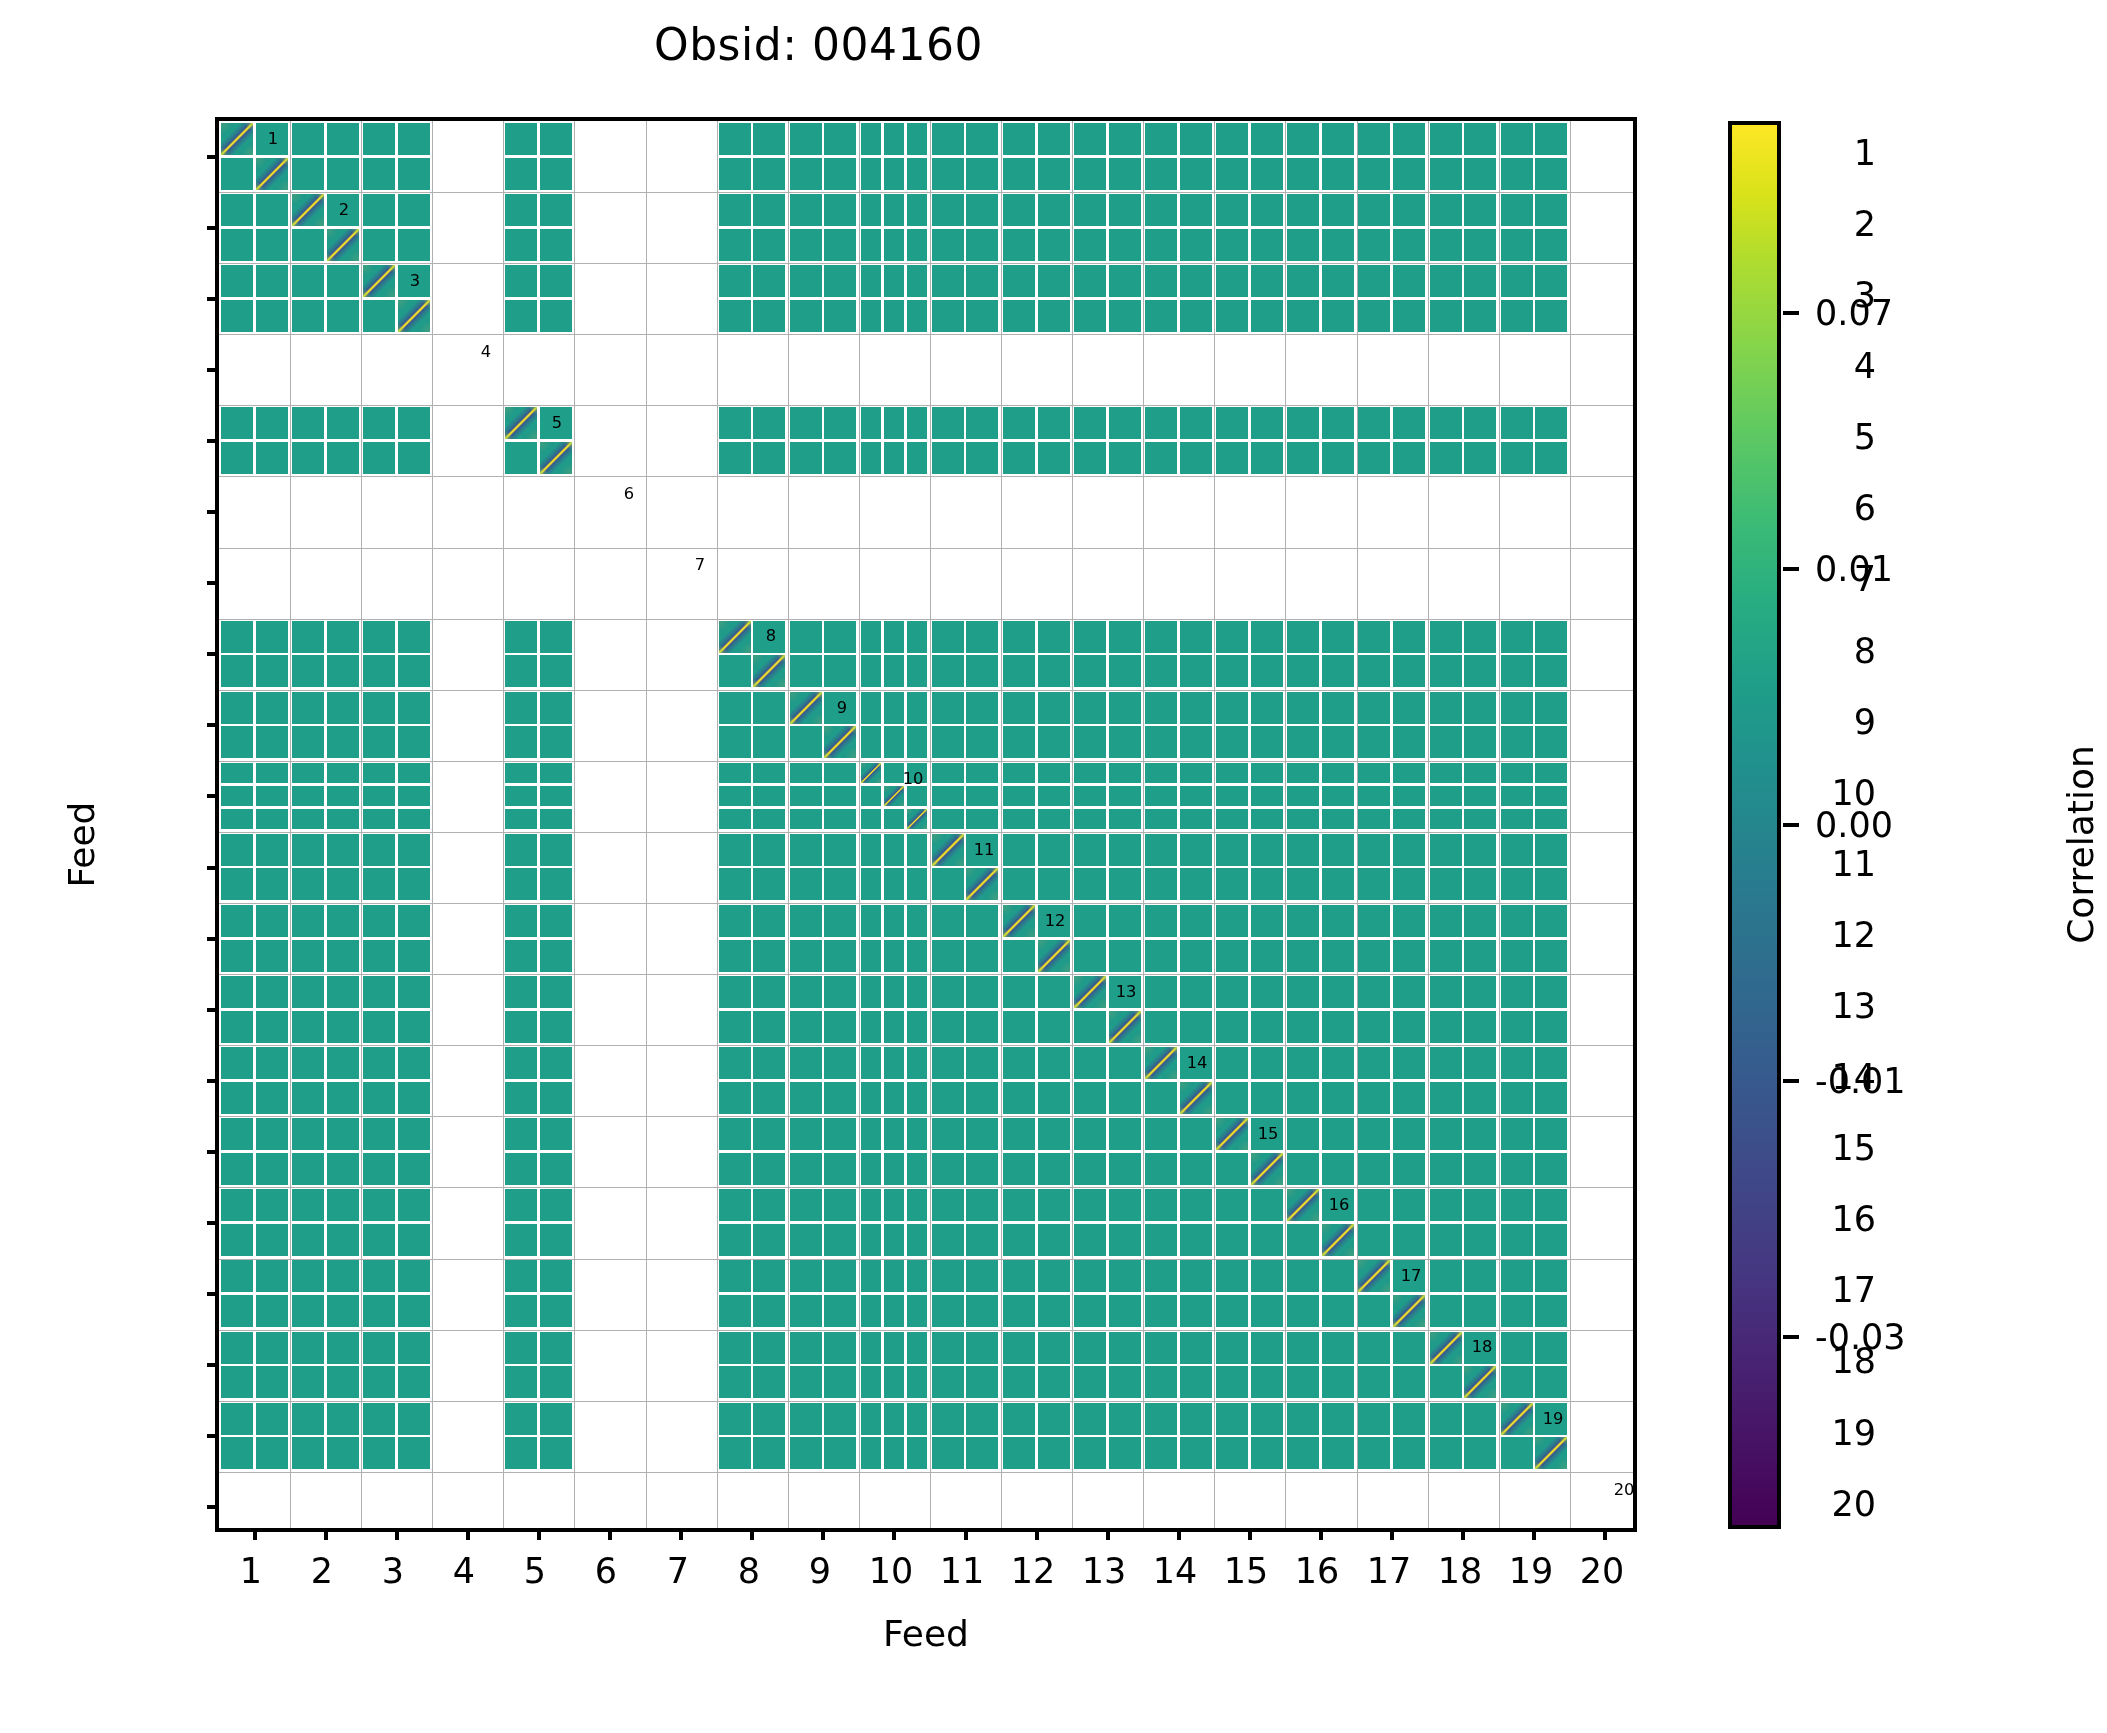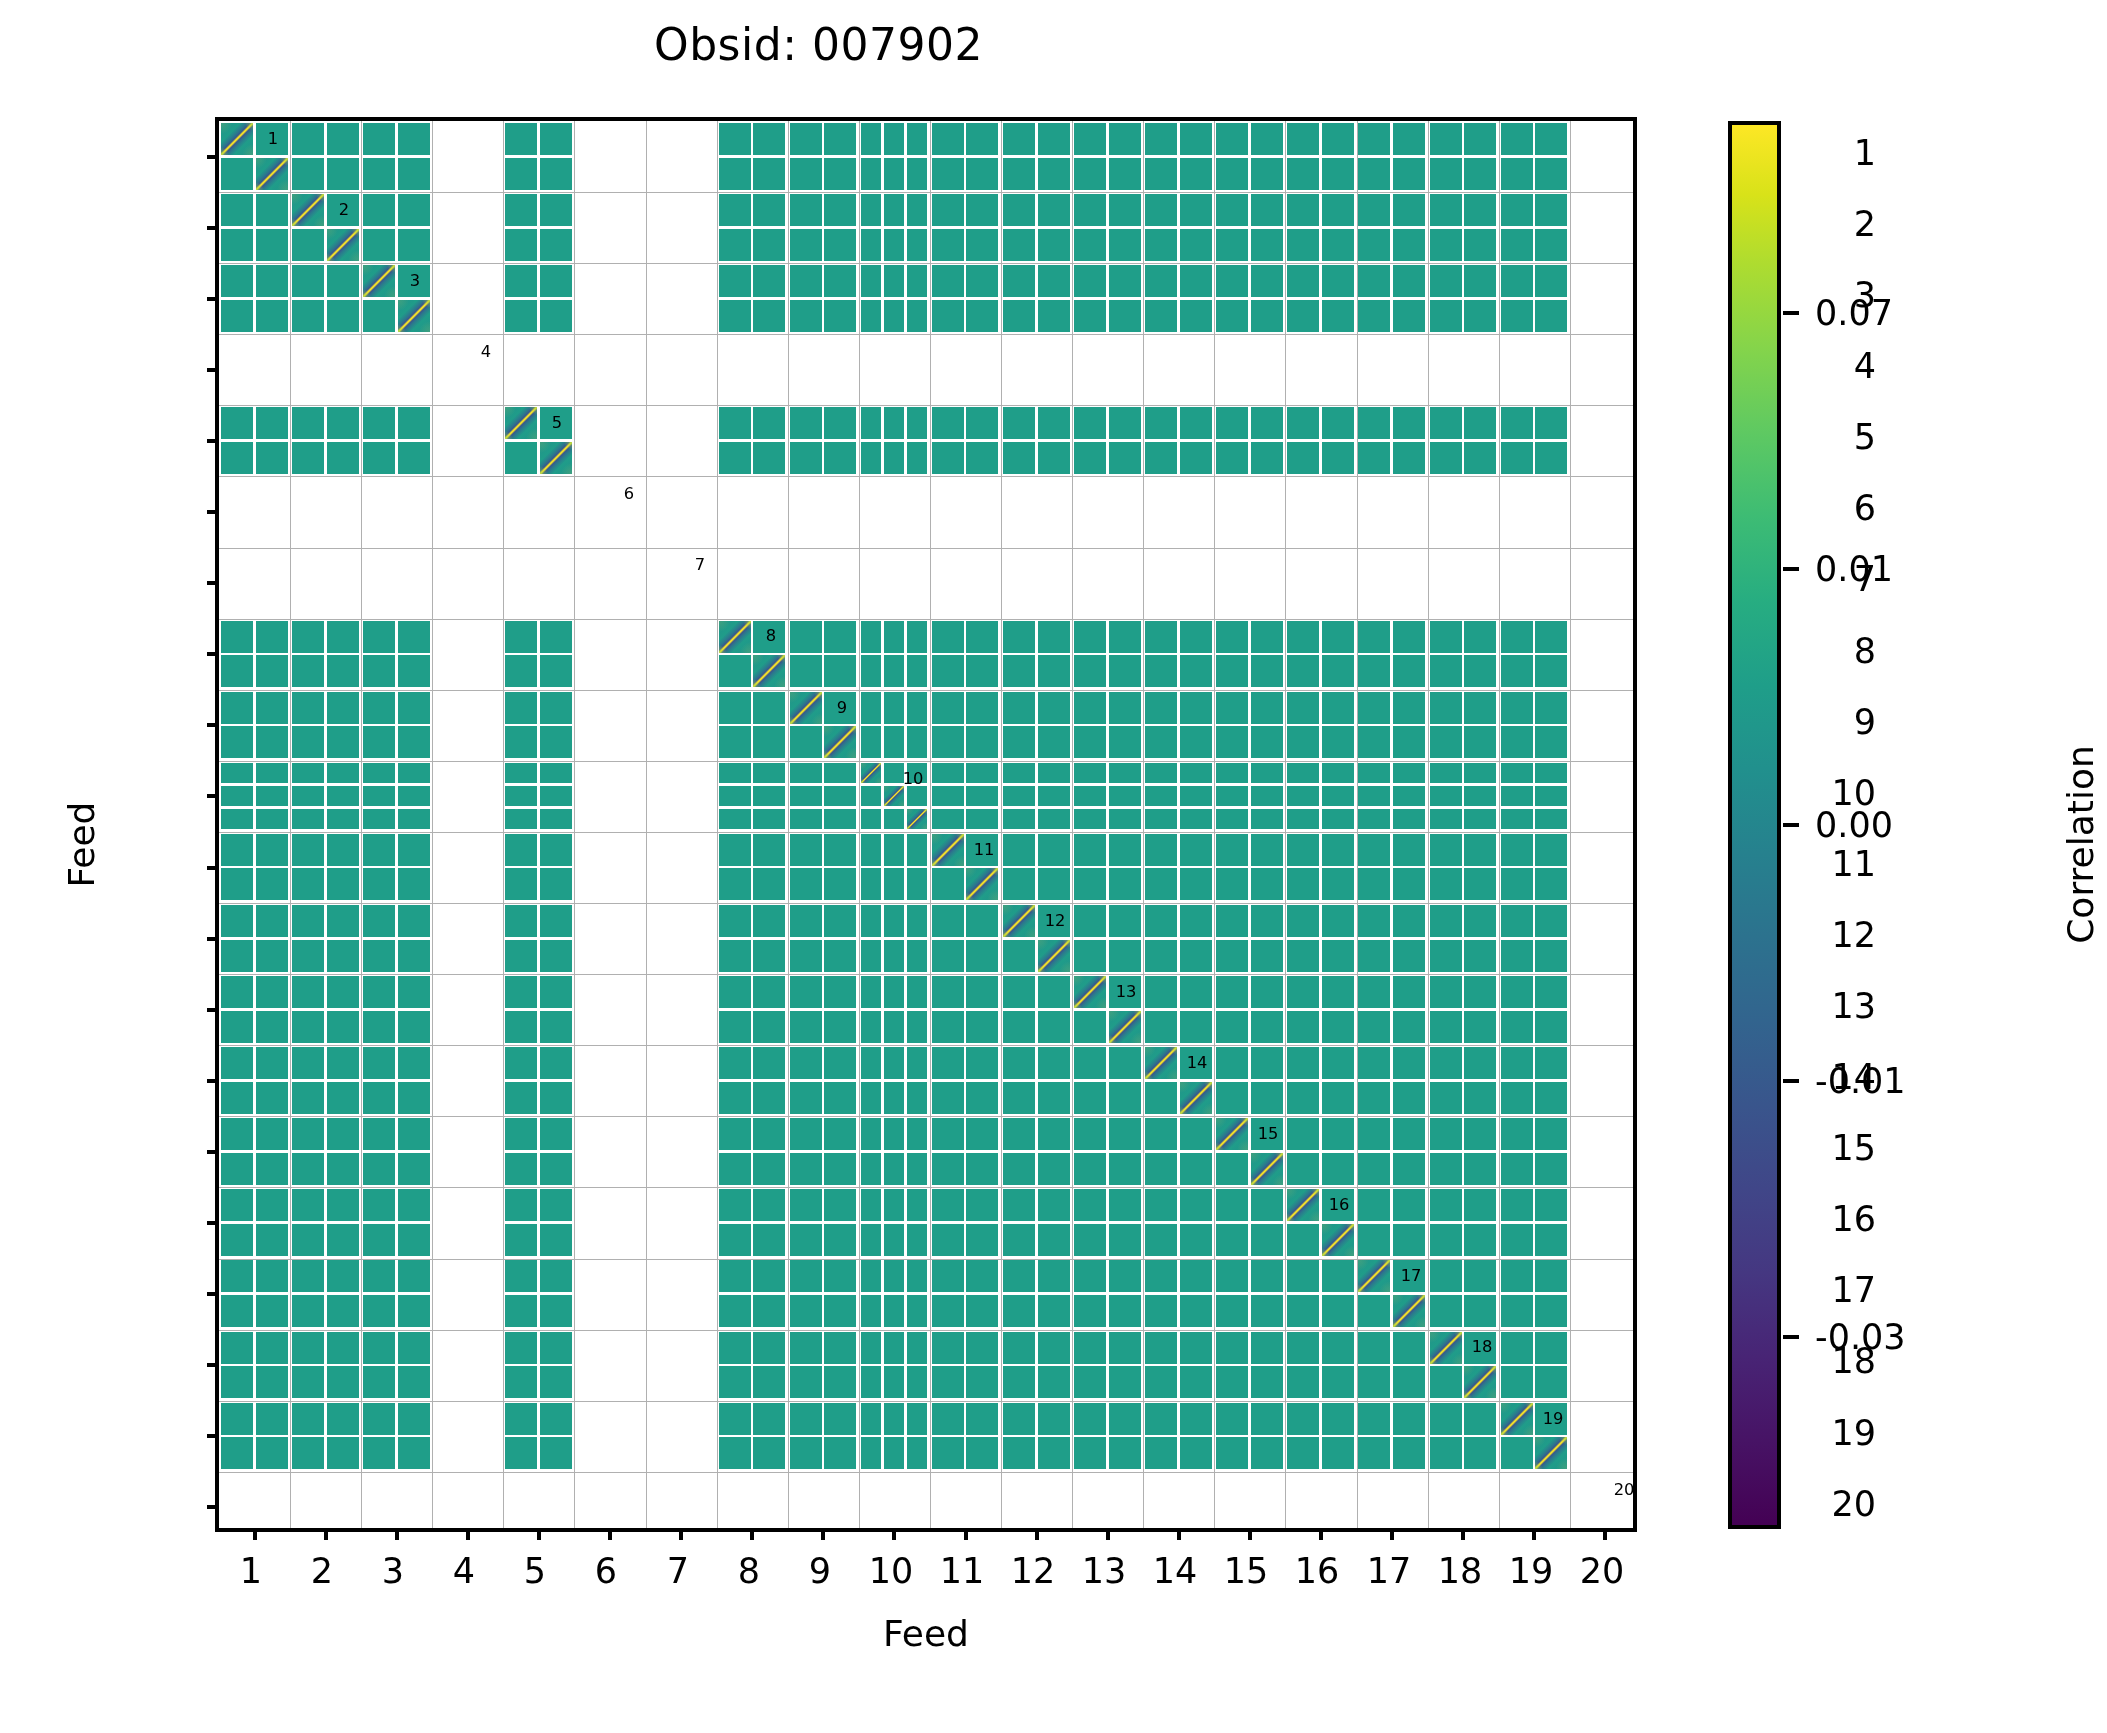--- a/index.html
+++ b/index.html
@@ -77,21 +77,21 @@
       #1f9e89 60%, #27ad81 66%, #3dbc74 72%, #5ec962 78%, #84d44b 84%,
       #addc30 90%, #d8e219 95%, #fde725 100%);
   }
   .cbar-tick{position:absolute;left:1783px;width:16.3px;height:3.8px;background:#000;}
   .cbar-label{position:absolute;left:1815px;transform:translateY(-50%);font-size:35px;color:#000;white-space:nowrap;}
   #cbar-title{position:absolute;left:1913px;top:824px;width:335px;text-align:center;font-size:36px;color:#000;transform:rotate(-90deg);transform-origin:center;}
 </style>
 </head>
 <body>
 
-<div id="plot-title">Obsid: 007902</div>
+<div id="plot-title">Obsid: 004160</div>
 
 <div id="axes">
   <div id="matrix">
       <div class="cell diag" style="left: 1.9px; top: 1.9px; width: 32px; height: 32px;"></div>
       <div class="cell" style="left: 37px; top: 1.9px; width: 32px; height: 32px;"></div>
       <div class="cell" style="left: 1.9px; top: 37px; width: 32px; height: 32px;"></div>
       <div class="cell diag" style="left: 37px; top: 37px; width: 32px; height: 32px;"></div>
       <div class="cell" style="left: 73px; top: 1.9px; width: 32px; height: 32px;"></div>
       <div class="cell" style="left: 108px; top: 1.9px; width: 32px; height: 32px;"></div>
       <div class="cell" style="left: 73px; top: 37px; width: 32px; height: 32px;"></div>

